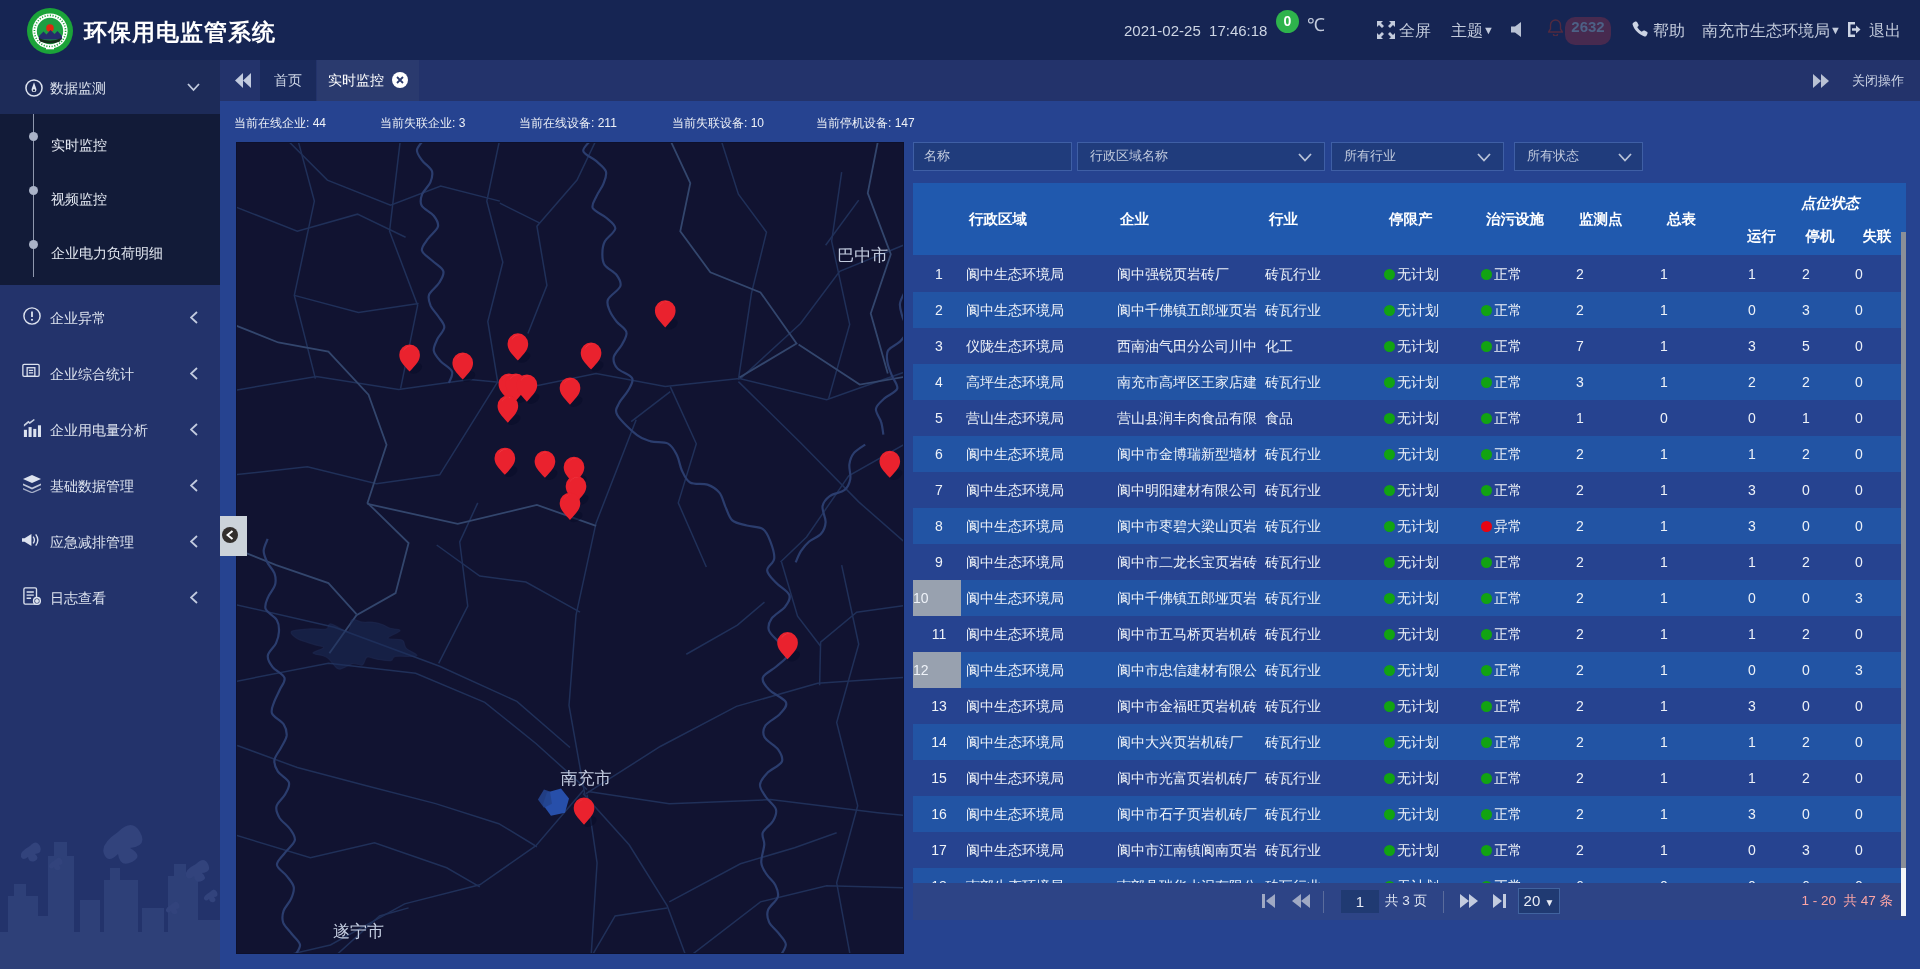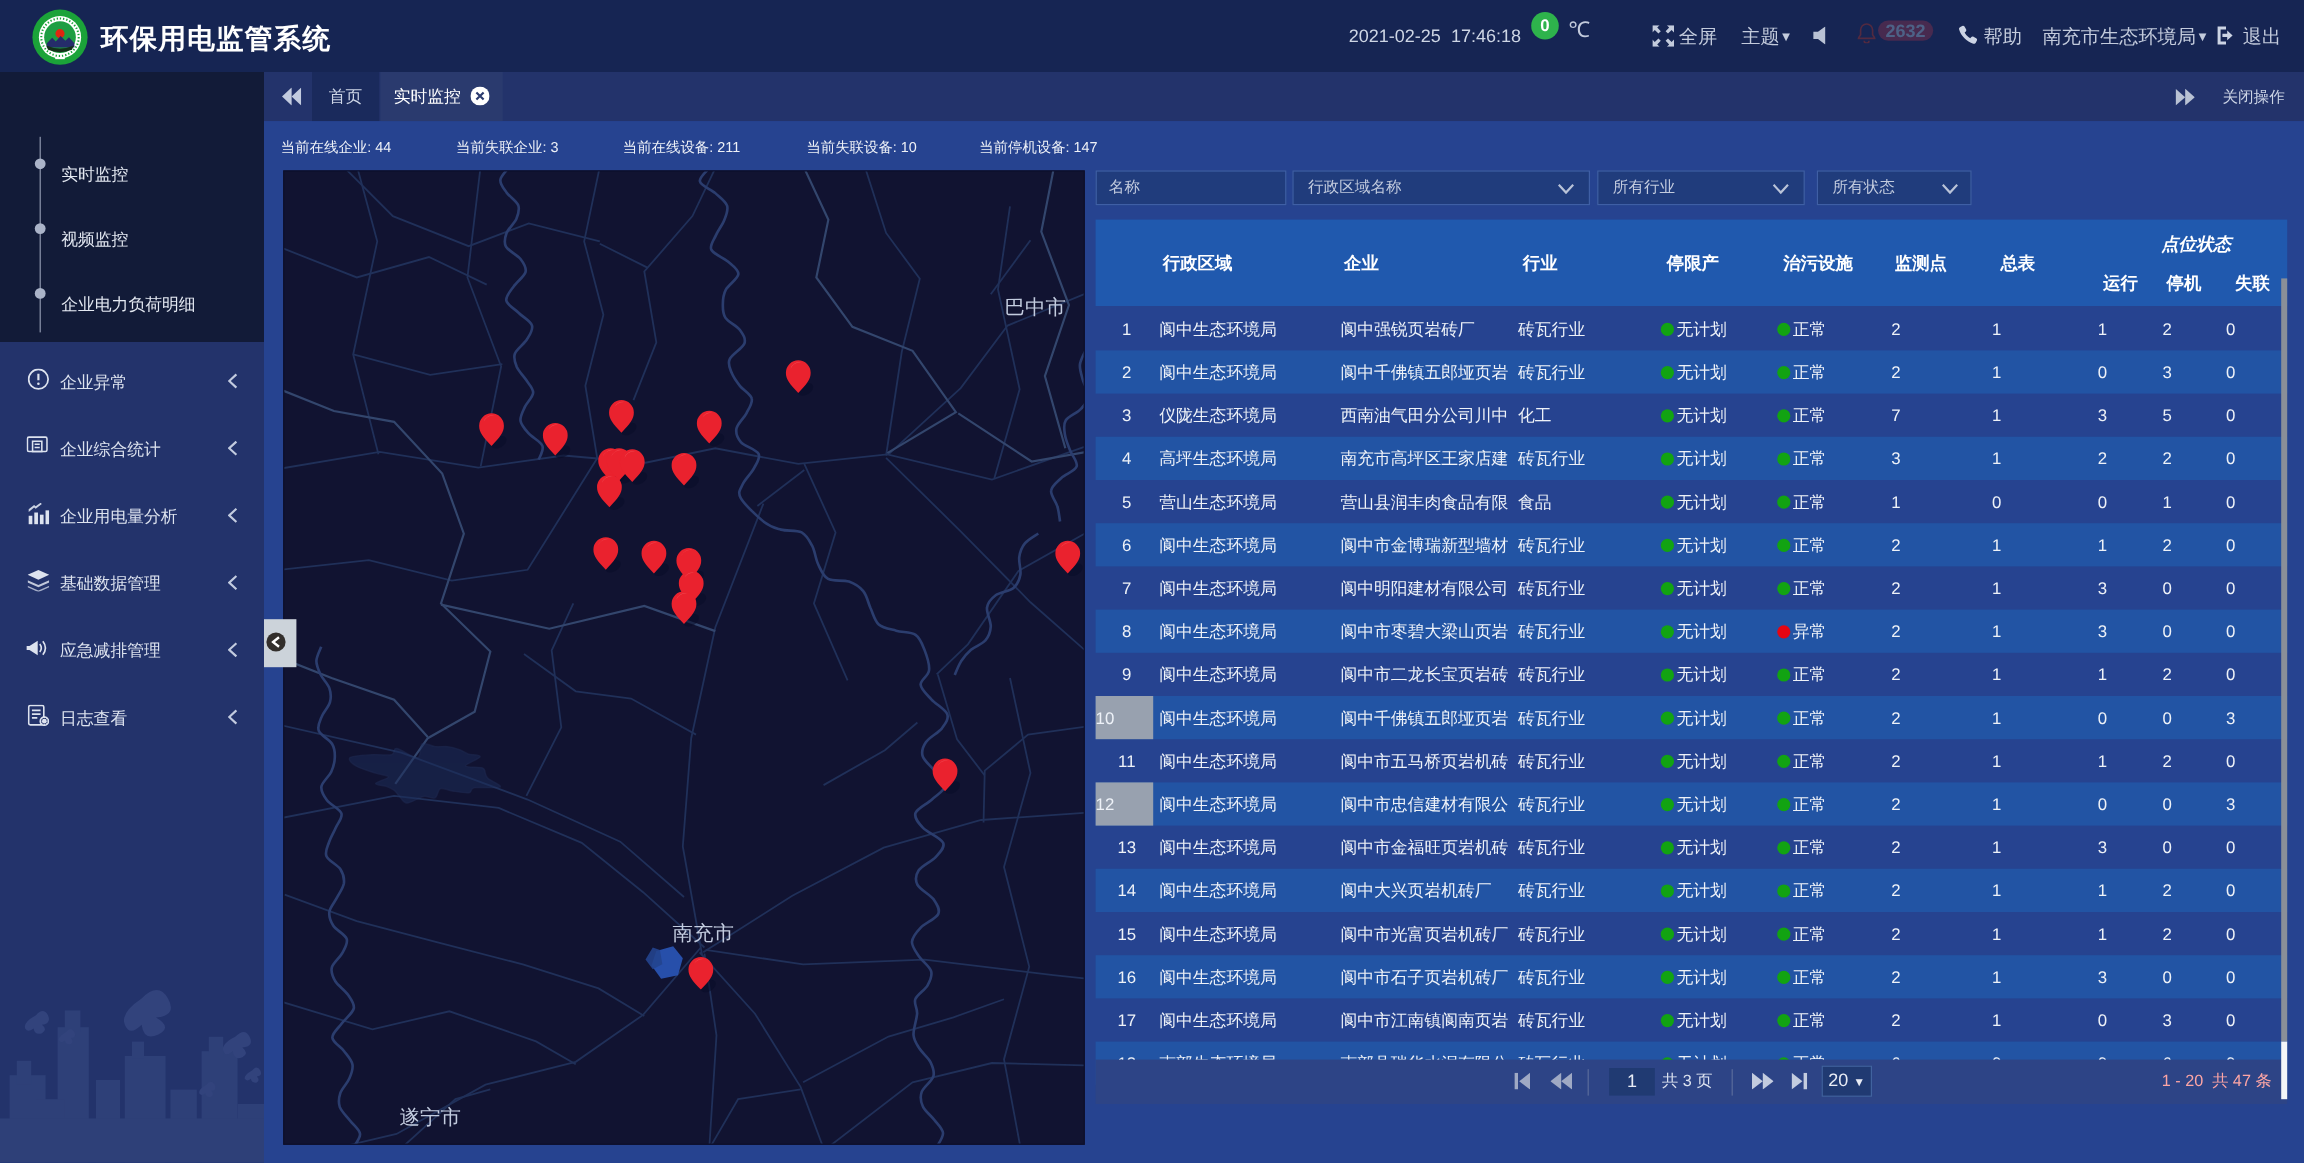--- a/index.html
+++ b/index.html
@@ -73,34 +73,45 @@
   </svg>
   <div class="rtxt" style="left:1399px">全屏</div>
   <div class="rtxt" style="left:1451px">主题<span style="font-size:11px;vertical-align:2px">▼</span></div>
   <svg class="abs" style="left:1511px;top:22px" width="14" height="15" viewBox="0 0 14 15" fill="#b9c2d4">
       <path d="M0 4.5 h4 L10 0 v15 L4 10.5 H0 z"></path>
     </svg>
   <svg class="abs" style="left:1548px;top:19px" width="15" height="17" viewBox="0 0 15 17" fill="none" stroke="#522a40" stroke-width="1.4">
       <path d="M7.5 1 a5 5 0 0 1 5 5 v4 l2 3 h-14 l2-3 v-4 a5 5 0 0 1 5-5 z"></path>
       <path d="M5.5 15 a2 2 0 0 0 4 0"></path>
     </svg>
-  <div class="abs" style="left:1565px;top:17px;width:46px;height:17px;border-radius:10px;background:#472a4f;color:#4d6186;font-size:15px;font-weight:bold;text-align:center;line-height:20px">2632</div>
+  <div class="abs" style="left:1565px;top:17px;width:46px;height:28px;border-radius:10px;background:#472a4f;color:#4d6186;font-size:15px;font-weight:bold;text-align:center;line-height:20px">2632</div>
   <svg class="abs" style="left:1632px;top:21px" width="16" height="16" viewBox="0 0 16 16" fill="#ccd4e4">
       <path d="M3.2 0.6 C4 0.2 4.8 0.4 5.2 1.2 L6.4 3.4 C6.8 4.1 6.6 4.9 6 5.4 L5.2 6.1 C5.8 7.6 8.4 10.2 9.9 10.8 L10.6 10 C11.1 9.4 11.9 9.2 12.6 9.6 L14.8 10.8 C15.6 11.2 15.8 12 15.4 12.8 L14.6 14.4 C14.2 15.2 13.3 15.7 12.4 15.4 C7 13.8 2.2 9 0.6 3.6 C0.3 2.7 0.8 1.8 1.6 1.4 z"></path>
     </svg>
   <div class="rtxt" style="left:1653px">帮助</div>
   <div class="rtxt" style="left:1702px">南充市生态环境局<span style="font-size:11px;vertical-align:2px">▼</span></div>
   <svg class="abs" style="left:1847px;top:21px" width="17" height="17" viewBox="0 0 17 17" fill="#ccd4e4">
       <path d="M1 1 h7 v2.5 h-4.5 v10 h4.5 v2.5 h-7 z"></path>
       <path d="M9 4.5 l4.5 4 -4.5 4 v-2.7 h-4 v-2.6 h4 z"></path>
     </svg>
   <div class="rtxt" style="left:1869px">退出</div>
 </div>
 <div id="side">
   <div id="grp1">
+    <div class="hd">
+      <svg class="ico" style="left:25px;top:19px" width="17" height="17" viewBox="0 0 19 19" fill="none" stroke="#dde3ef" stroke-width="1.6">
+        <circle cx="9.5" cy="9.5" r="8.5"></circle>
+          <path d="M9.5 3.5 l2.3 6.5 a2.6 2.6 0 1 1 -4.6 0 z" fill="#dde3ef" stroke="none"></path>
+          <circle cx="9.5" cy="12" r="1.2" fill="#121b38" stroke="none"></circle>
+      </svg>
+      <div class="mi" style="top:20px">数据监测</div>
+      <svg class="chev" style="top:23px;right:20px" width="13" height="9" viewBox="0 0 13 9" fill="none" stroke="#c2cbdf" stroke-width="1.8">
+          <path d="M1 1 l5.5 6 5.5-6"></path>
+        </svg>
+    </div>
     <div class="abs" style="left:33px;top:54px;width:1px;height:163px;background:#8e97ad"></div>
     <div class="abs" style="left:29px;top:72px;width:9px;height:9px;border-radius:50%;background:#aab3c8"></div>
     <div class="abs" style="left:29px;top:126px;width:9px;height:9px;border-radius:50%;background:#aab3c8"></div>
     <div class="abs" style="left:29px;top:180px;width:9px;height:9px;border-radius:50%;background:#aab3c8"></div>
     <div class="sub" style="top:77px">实时监控</div>
     <div class="sub" style="top:131px">视频监控</div>
     <div class="sub" style="top:185px">企业电力负荷明细</div>
   </div>
   <svg class="abs" style="left:0;top:760px" width="220" height="149" viewBox="0 0 220 149">
     <g fill="#2e4078">
@@ -317,21 +328,21 @@
 <div id="tbl">
 <div id="thead">
 <div class="th" style="left:56px">行政区域</div>
 <div class="th" style="left:207px">企业</div>
 <div class="th" style="left:356px">行业</div>
 <div class="th" style="left:476px">停限产</div>
 <div class="th" style="left:573px">治污设施</div>
 <div class="th" style="left:666px">监测点</div>
 <div class="th" style="left:754px">总表</div>
 <div class="th" style="left:857px;width:120px;top:11px;text-align:center;font-style:italic">点位状态</div>
-<div class="th" style="left:834px;width:40px;top:44px;text-align:center">运行</div>
+<div class="th" style="left:834px;width:40px;top:44px;text-align:left">运行</div>
 <div class="th" style="left:887px;width:40px;top:44px;text-align:center">停机</div>
 <div class="th" style="left:944px;width:40px;top:44px;text-align:center">失联</div>
 </div>
 <div class="row" style="top:73px">
 <span class="c1">1</span>
 <span class="c2">阆中生态环境局</span>
         <span class="c3">阆中强锐页岩砖厂</span>
         <span class="c4">砖瓦行业</span>
 <span class="c5"><i class="dot"></i>无计划</span>
         <span class="c6"><i class="dot"></i>正常</span>

